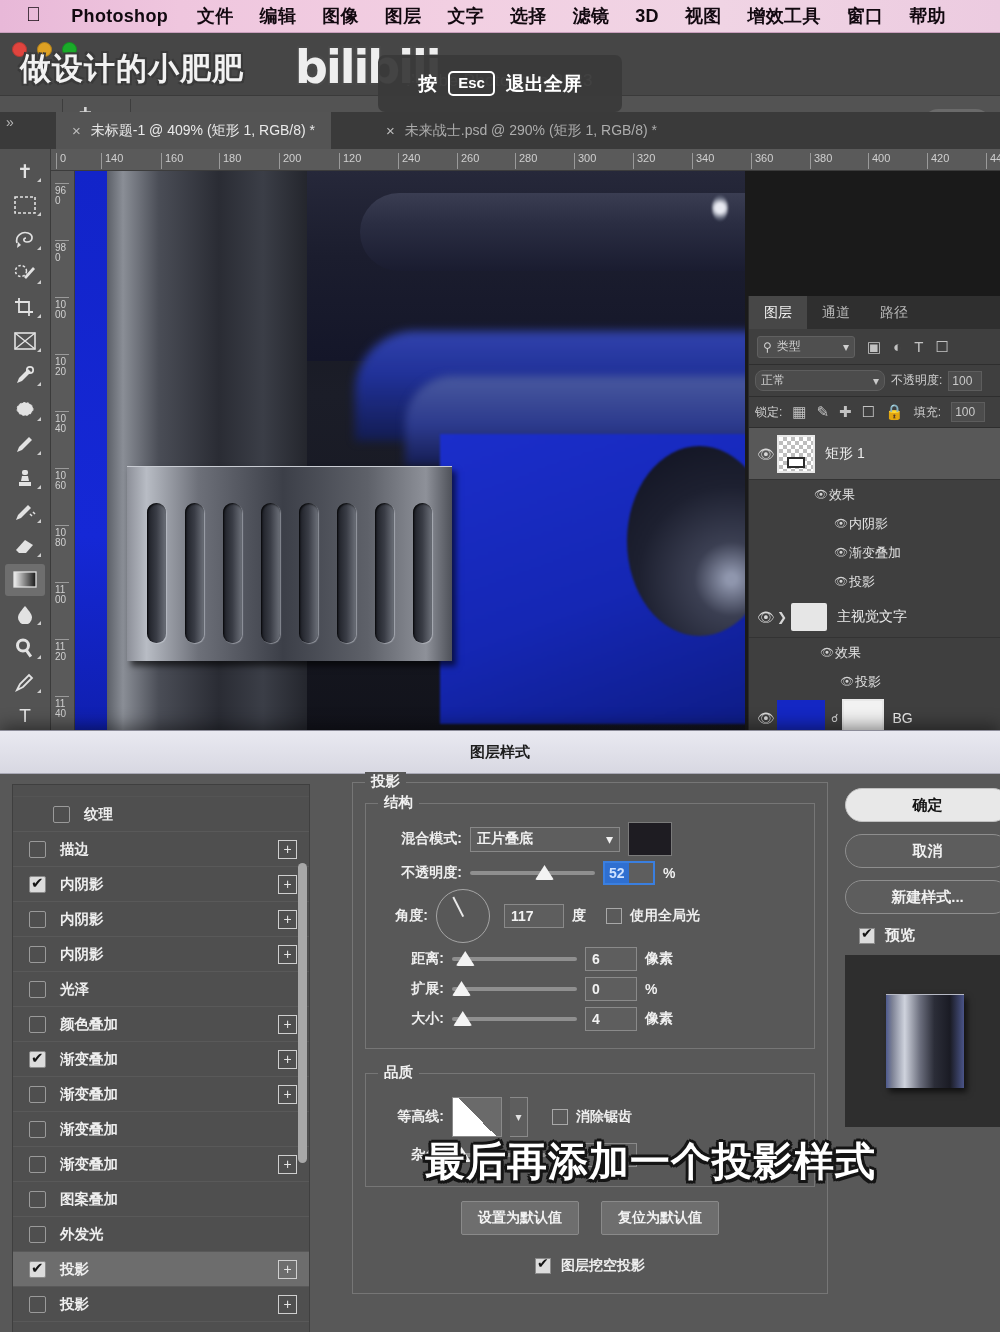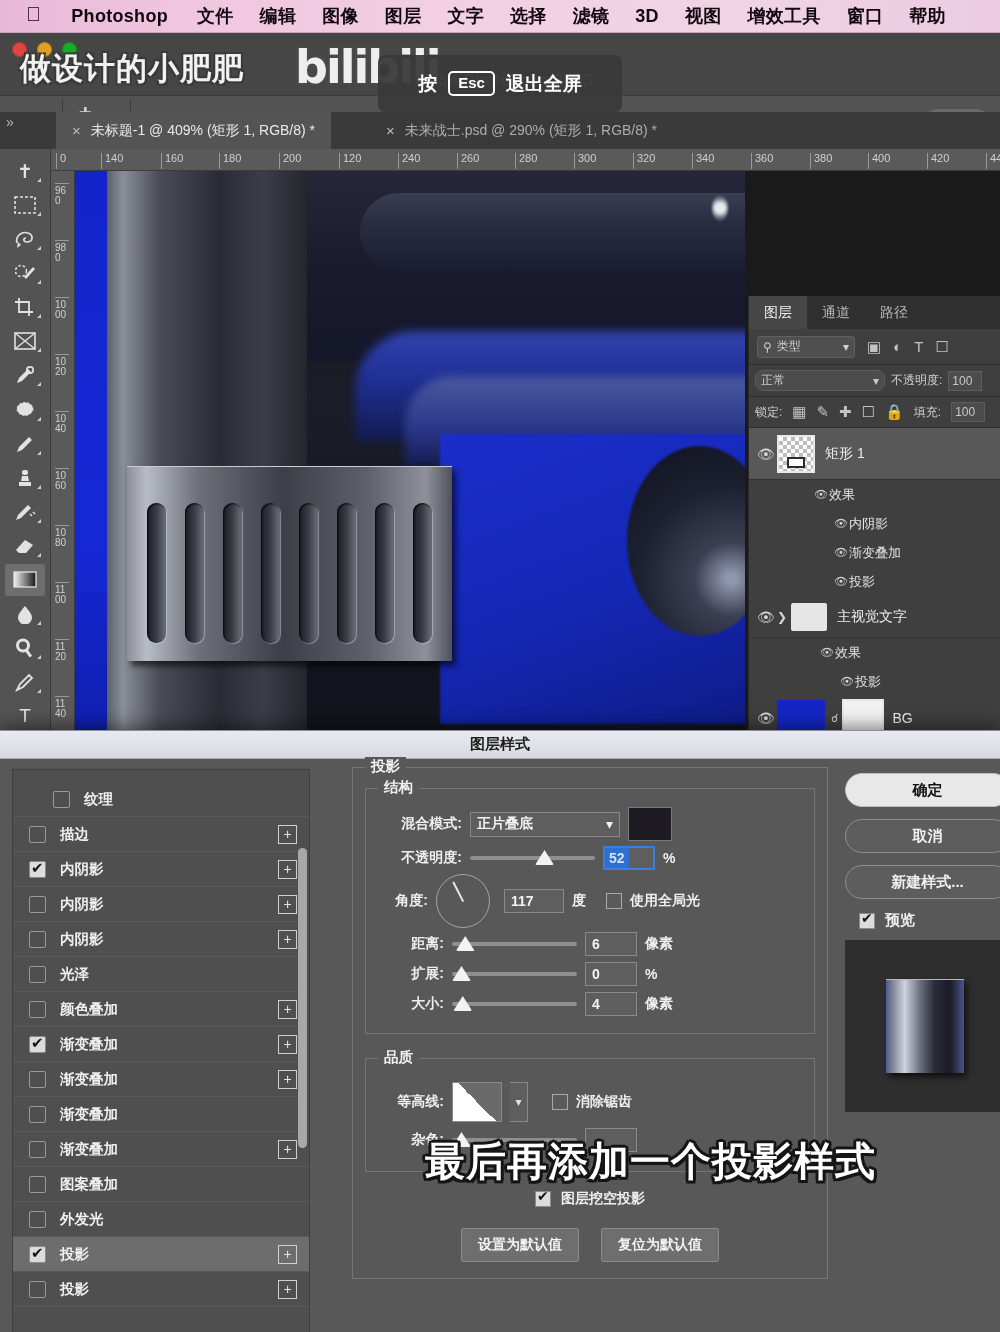--- a/index.html
+++ b/index.html
@@ -265,21 +265,21 @@
   }
   .bgthumb{ width:48px; height:36px; background:#1427c4; margin-right:6px; flex:0 0 auto;}
   .maskthumb{ width:42px; height:38px; background:#f2f2f2; border:2px solid #e8e8e8; flex:0 0 auto;}
 
   
   .dlg{
     position:absolute; left:0; top:730px; width:1000px; height:602px;
     background:#585858; border-top:1px solid #8c8c99; box-shadow:0 -4px 16px rgba(0,0,0,.45);
   }
   .dlg-title{
-    height:28px; background:linear-gradient(180deg,#e9e9f1 0%,#d8d8e2 100%);
+    height:43px; background:linear-gradient(180deg,#e9e9f1 0%,#d8d8e2 100%);
     color:#1d1d1d; font-size:15px; font-weight:bold;
     display:flex; align-items:center; justify-content:center;
     border-bottom:1px solid #a9a9b6;
   }
   .dlg-body{ position:relative; height:574px; background:#585858; }
 
   
   .fxlist{
     position:absolute; left:12px; top:10px; width:298px; height:564px;
     background:#4f4f4f; border:1px solid #3f3f3f; overflow:hidden;
@@ -857,28 +857,28 @@
           <div class="frow">
             <span class="flabel" style="width:66px">杂色:</span>
             <span class="slider" style="width:125px">
               <i class="track"></i>
                 <i class="knob" style="left:0%"></i>
             </span>
             <span class="numbox" style="width:52px"></span>
           </div>
         </div>
 
+        <div class="frow" style="justify-content:center;gap:22px;margin-top:10px;height:42px">
+          <span class="dbtn">设置为默认值</span>
+          <span class="dbtn">复位为默认值</span>
+        </div>
+
         <div class="frow" style="justify-content:center;margin-top:12px;gap:10px">
           <span class="minicbx checked"></span>
           <span class="flabel">图层挖空投影</span>
-        </div>
-
-        <div class="frow" style="justify-content:center;gap:22px;margin-top:10px;height:42px">
-          <span class="dbtn">设置为默认值</span>
-          <span class="dbtn">复位为默认值</span>
         </div>
       </div>
     </div>
 
     <div class="rbtns">
       <div class="rbtn primary">确定</div>
       <div class="rbtn ghost">取消</div>
       <div class="rbtn ghost">新建样式...</div>
       <div class="prevrow">
         <span class="minicbx checked"></span>

